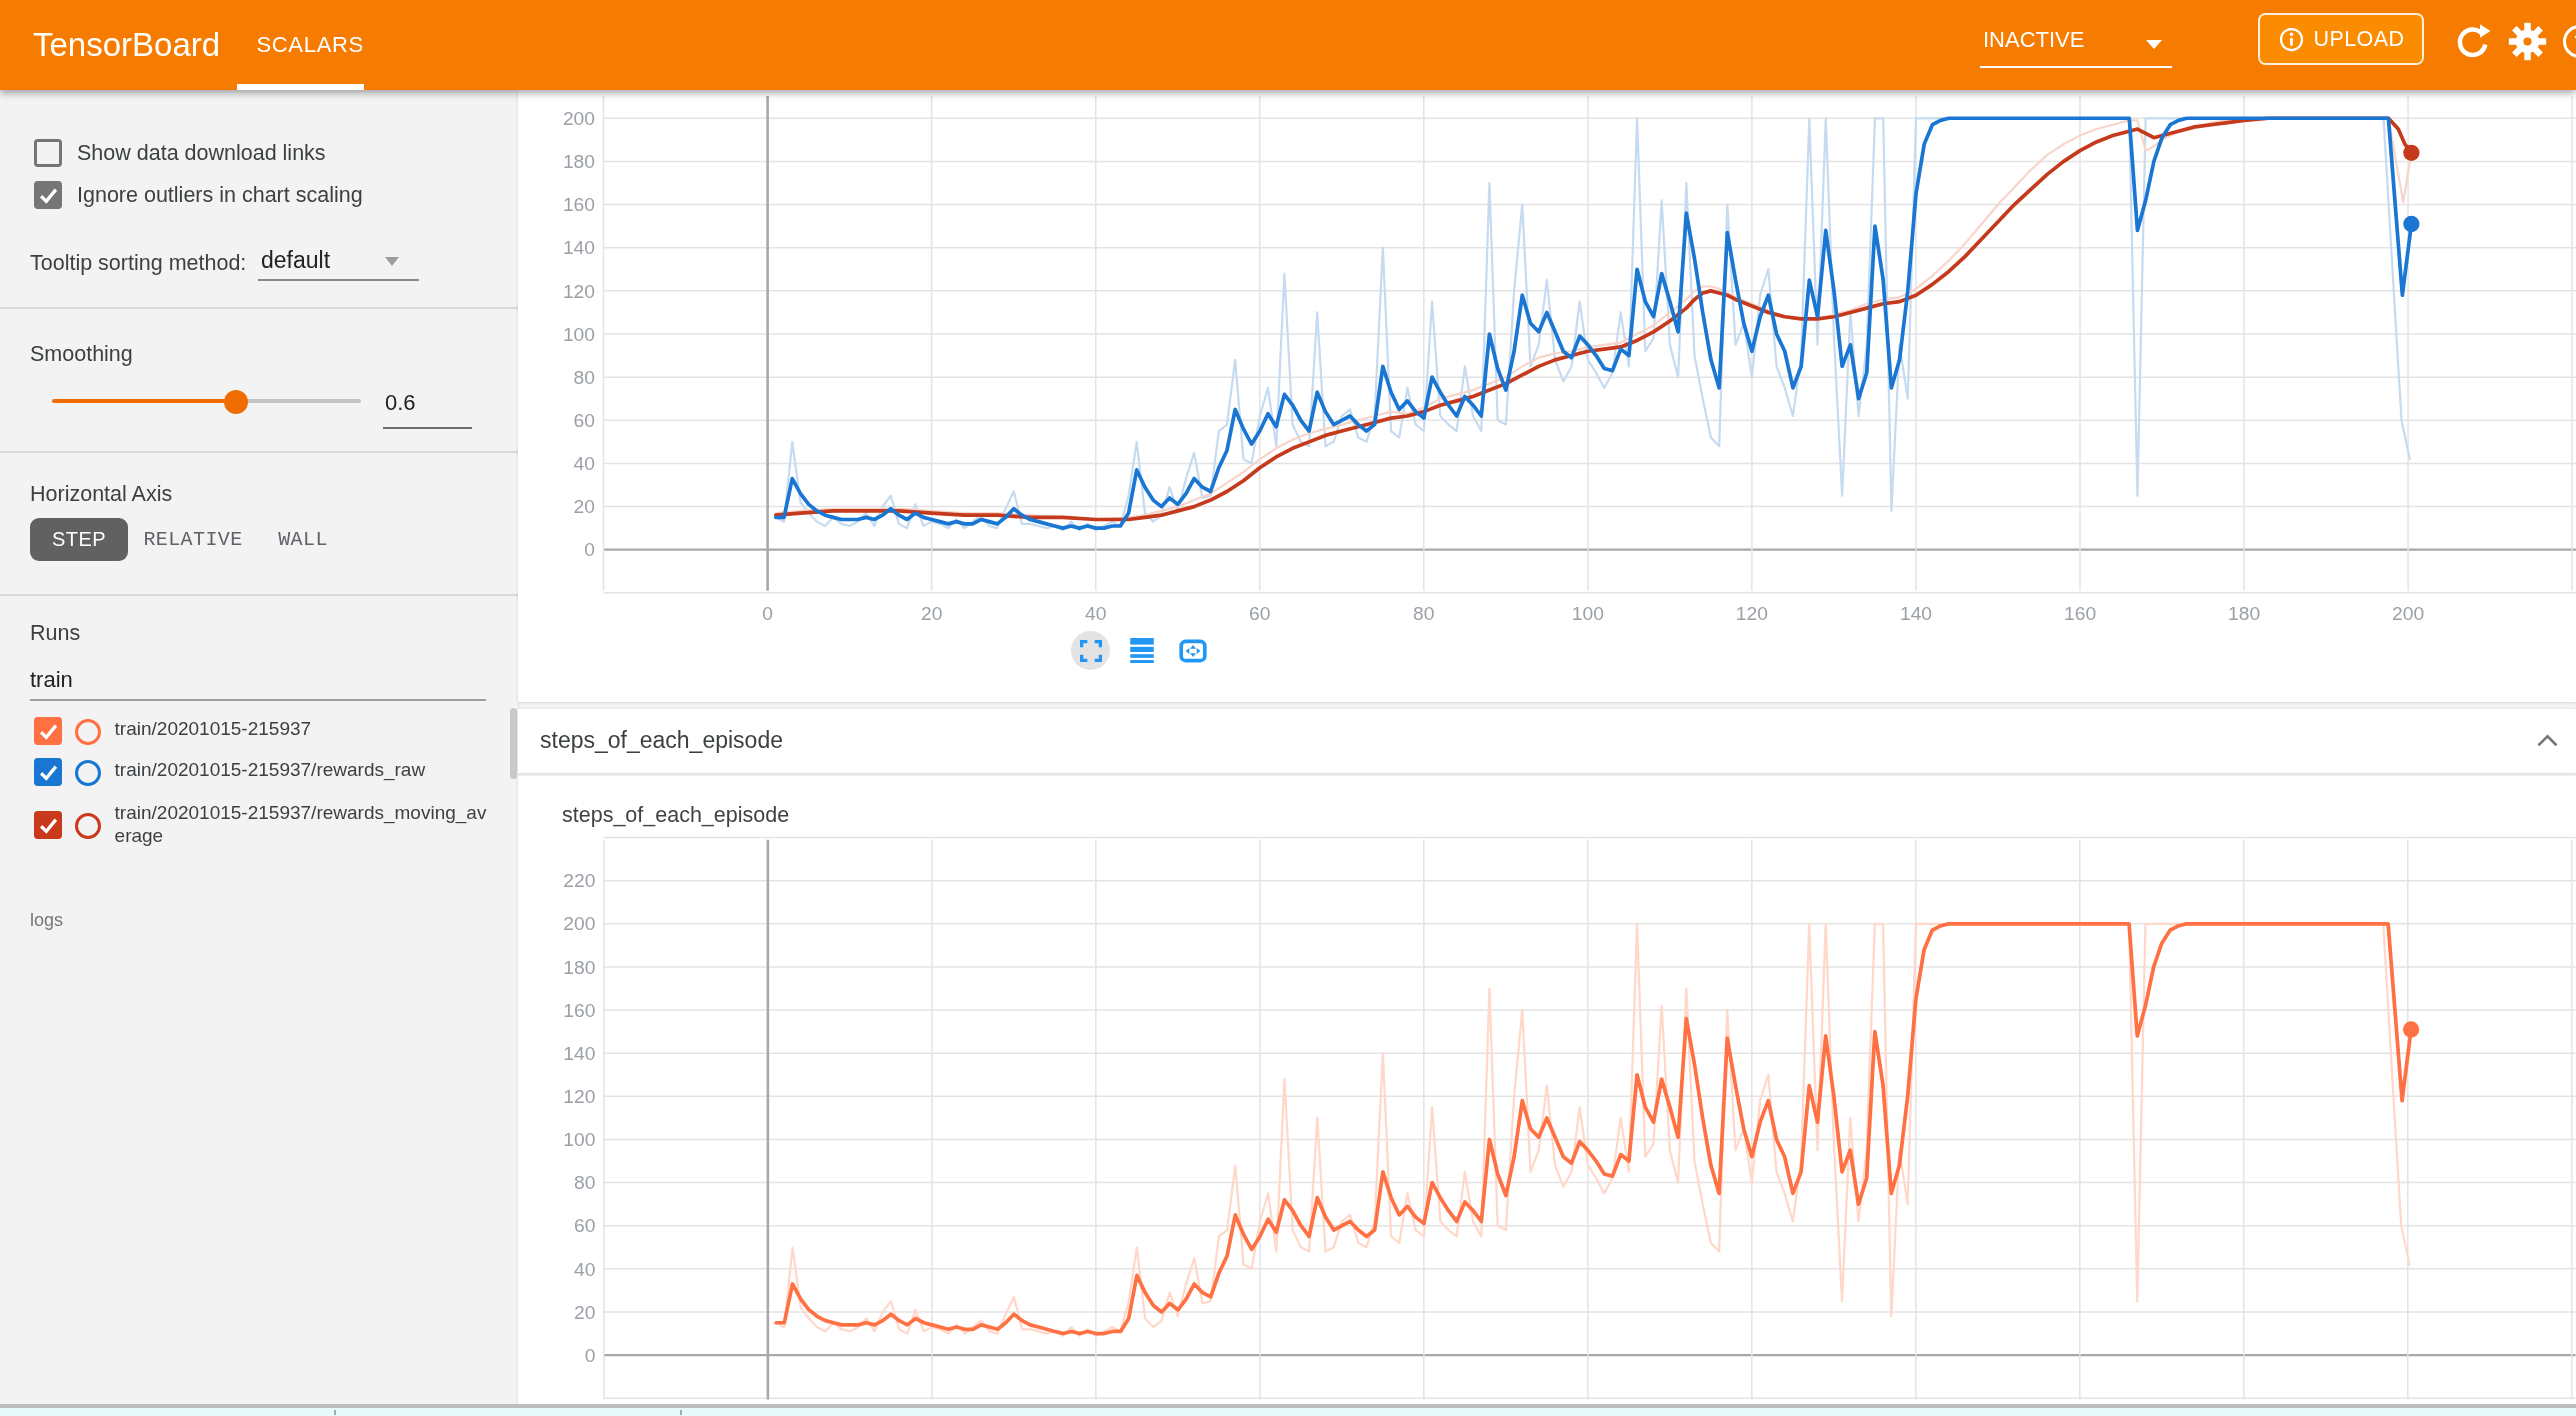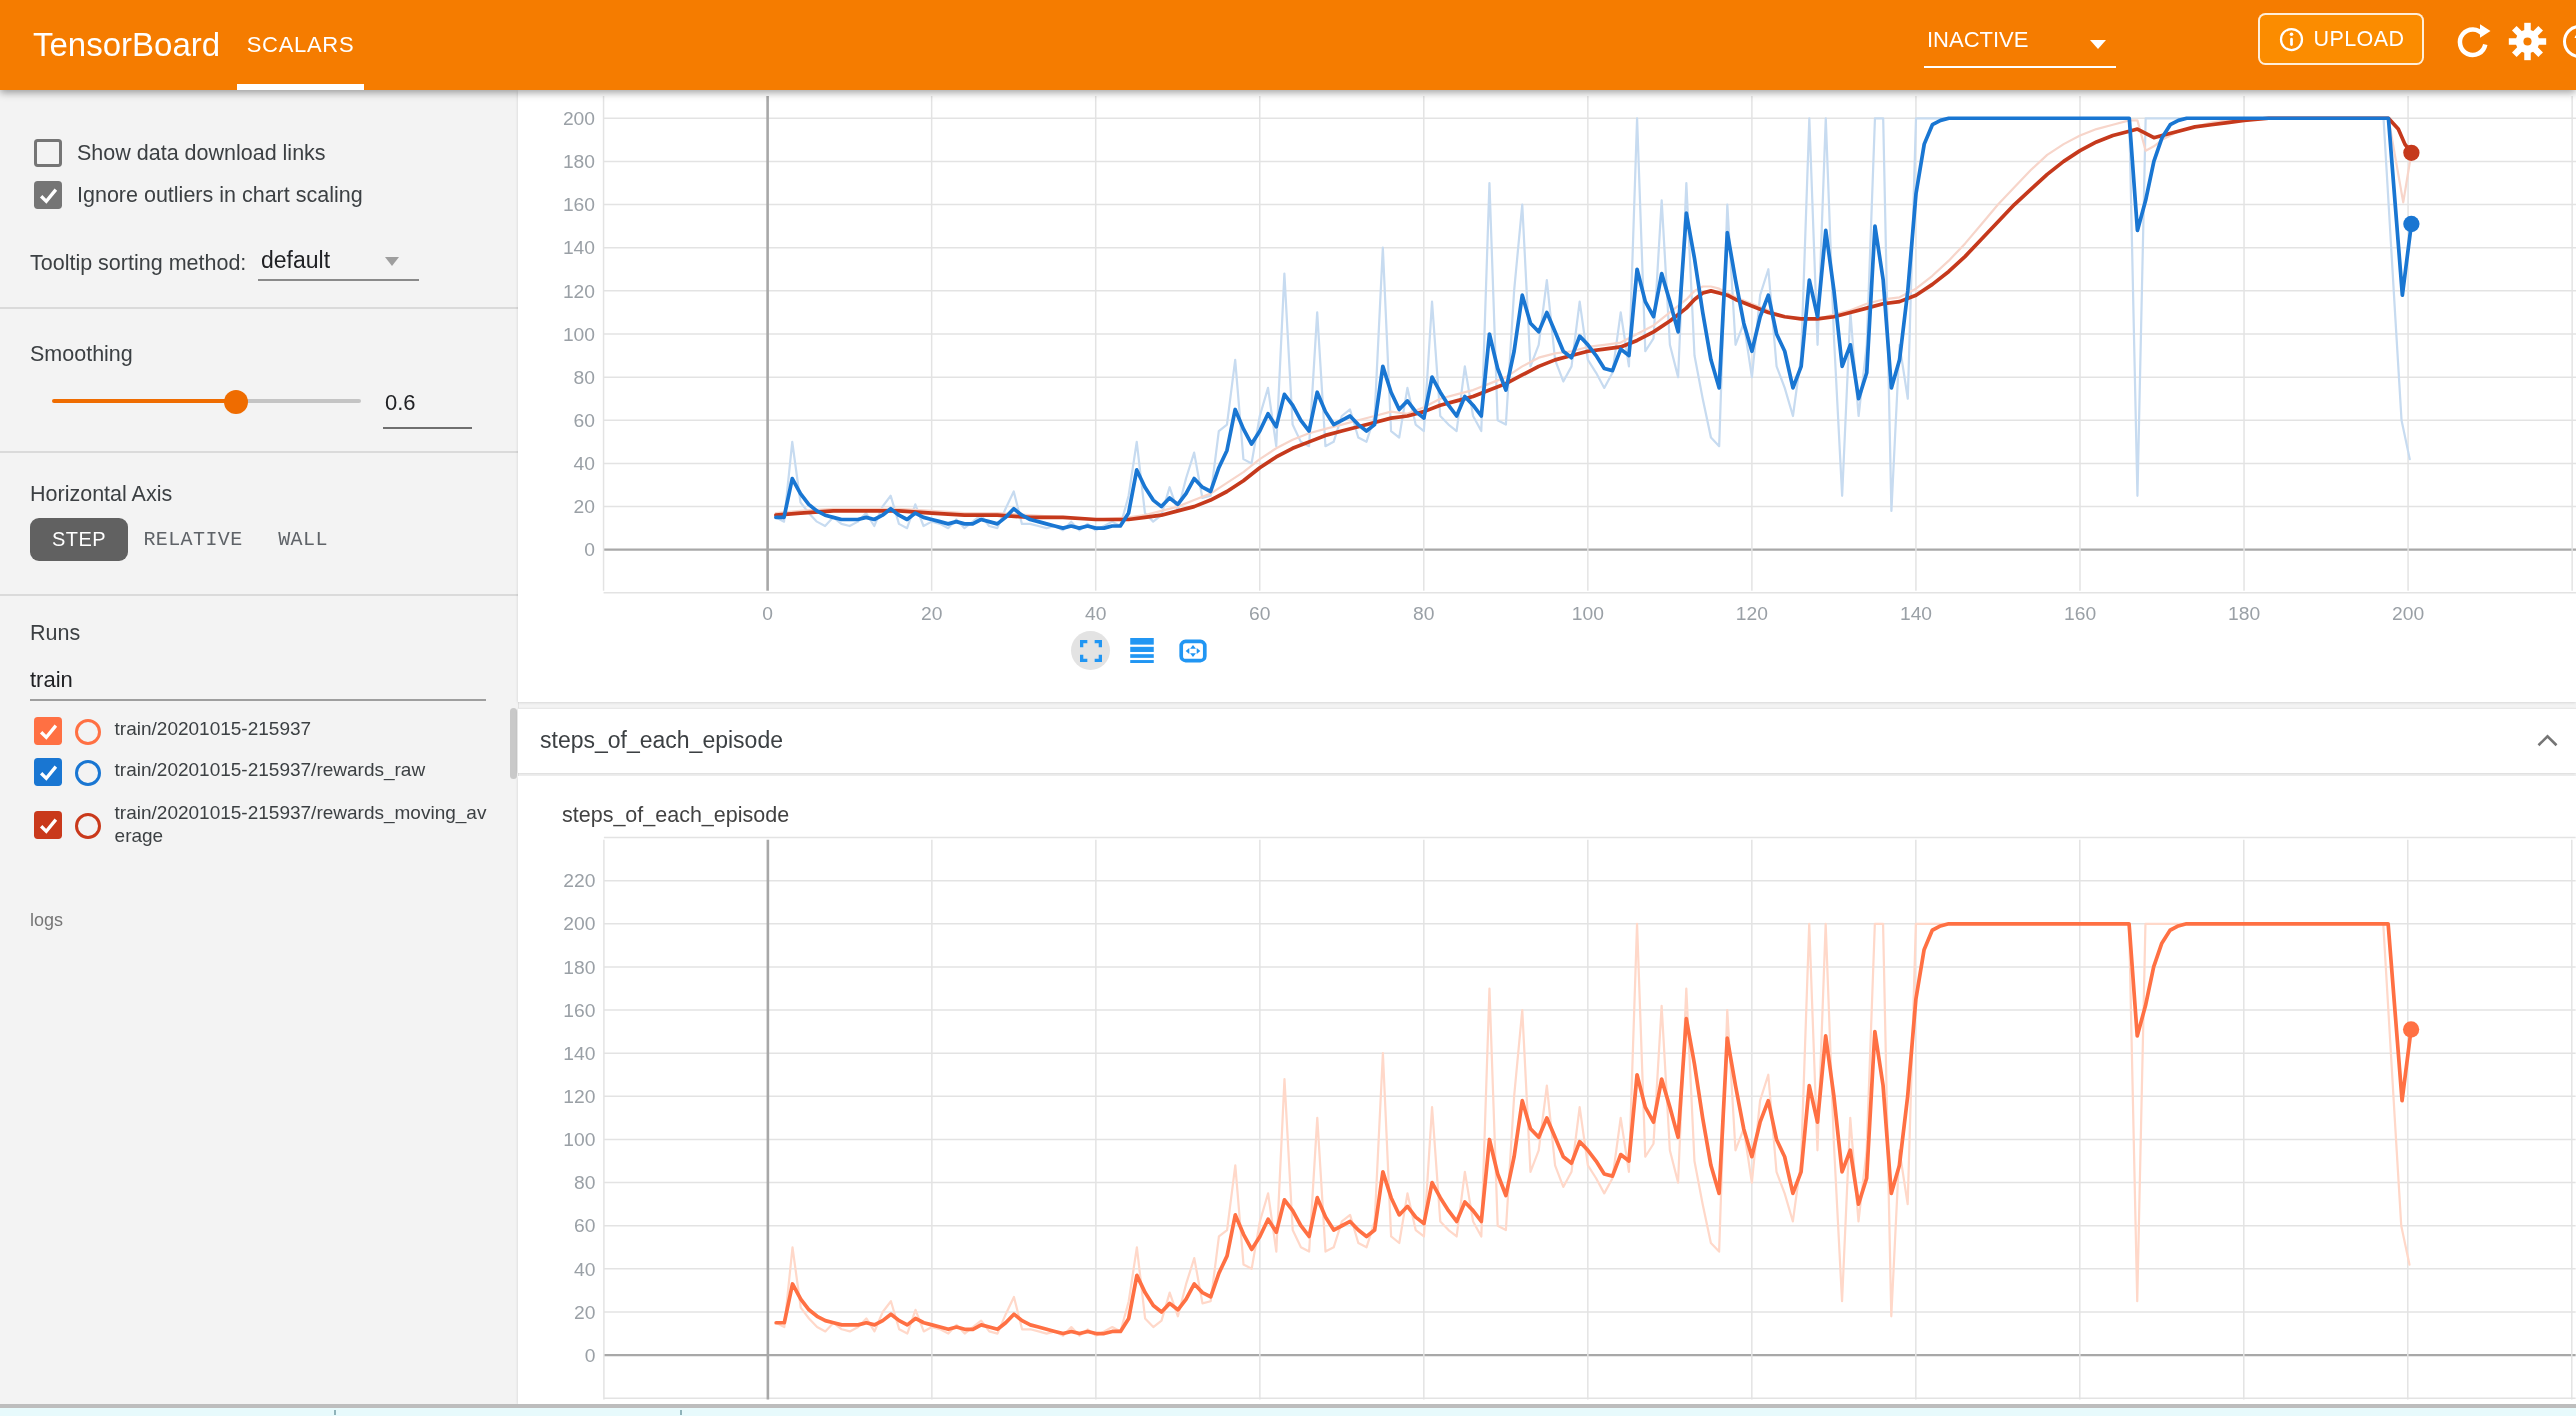--- a/index.html
+++ b/index.html
@@ -2,24 +2,24 @@
 <html style="font-size:12px"><head>
 <meta charset="utf-8">
 <style>
   html,body{margin:0;padding:0;background:#f3f3f3;width:2576px;height:1416px;overflow:hidden;
     font-family:"Liberation Sans","DejaVu Sans",sans-serif;}
   .app{position:absolute;inset:0;}
   
   header{position:absolute;left:0;top:0;width:2576px;height:90px;background:#f57c00;
     box-shadow:0 3px 7.4px rgba(0,0,0,.35);z-index:50;overflow:hidden;}
   .tb-title{position:absolute;left:33px;top:0;height:90px;line-height:90px;color:#fff;font-size:33px;font-weight:400;}
-  .tab{position:absolute;left:237px;top:0;width:127px;height:90px;cursor:pointer;text-align:center;}
+  .tab{position:absolute;left:237px;top:0;width:127px;height:90px;cursor:pointer;text-align:right;}
   .tab-label{display:block;line-height:90px;color:#fff;font-size:22px;font-weight:500;letter-spacing:0.7px;}
   .tab-underline{position:absolute;left:0;bottom:0;width:127px;height:6px;background:#fff;}
-  .status-select{position:absolute;left:1924px;top:16.3px;width:192px;height:52px;color:#fff;font-size:22px;}
+  .status-select{position:absolute;left:1980px;top:16.3px;width:192px;height:52px;color:#fff;font-size:22px;}
   .status-label{position:absolute;left:3px;top:10.4px;}
   .caret{position:absolute;right:10.4px;top:24px;width:0;height:0;border-left:8.1px solid transparent;border-right:8.1px solid transparent;border-top:9.6px solid #fff;}
   .status-underline{position:absolute;left:0;bottom:0;width:192px;height:2.2px;background:#fff;}
   .upload-btn{position:absolute;left:2258px;top:13.3px;width:166px;height:52px;background:#fb8c00;
     border:2.2px solid rgba(255,255,255,.85);border-radius:7.4px;color:#fff;font-size:21.5px;font-weight:500;
     display:flex;align-items:center;justify-content:center;gap:9px;cursor:pointer;font-family:inherit;letter-spacing:0.4px;}
   .hdr-icon{position:absolute;top:22px;cursor:pointer;}
   
   aside{position:absolute;left:0;top:90px;width:518px;height:1315px;background:#f3f3f3;border-right:0.7px solid #e2e2e2;margin-top:16px;}
   .side-label{position:absolute;color:#3c4043;font-size:21.5px;}

